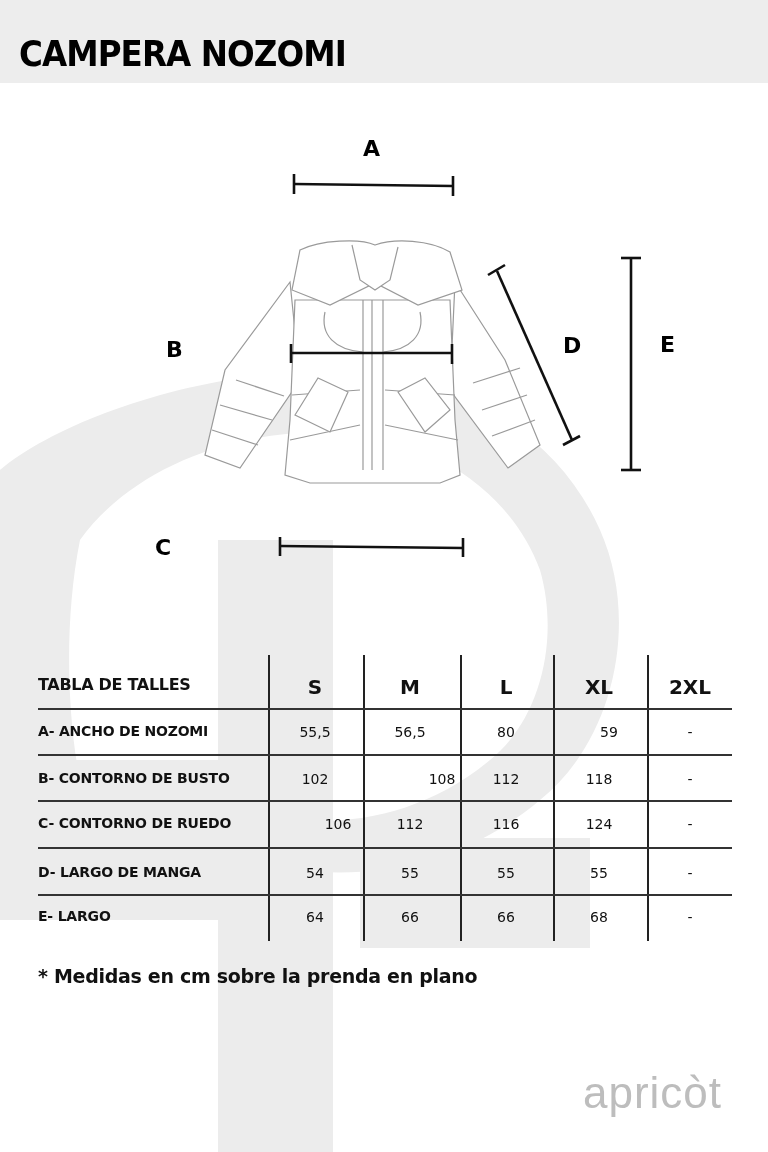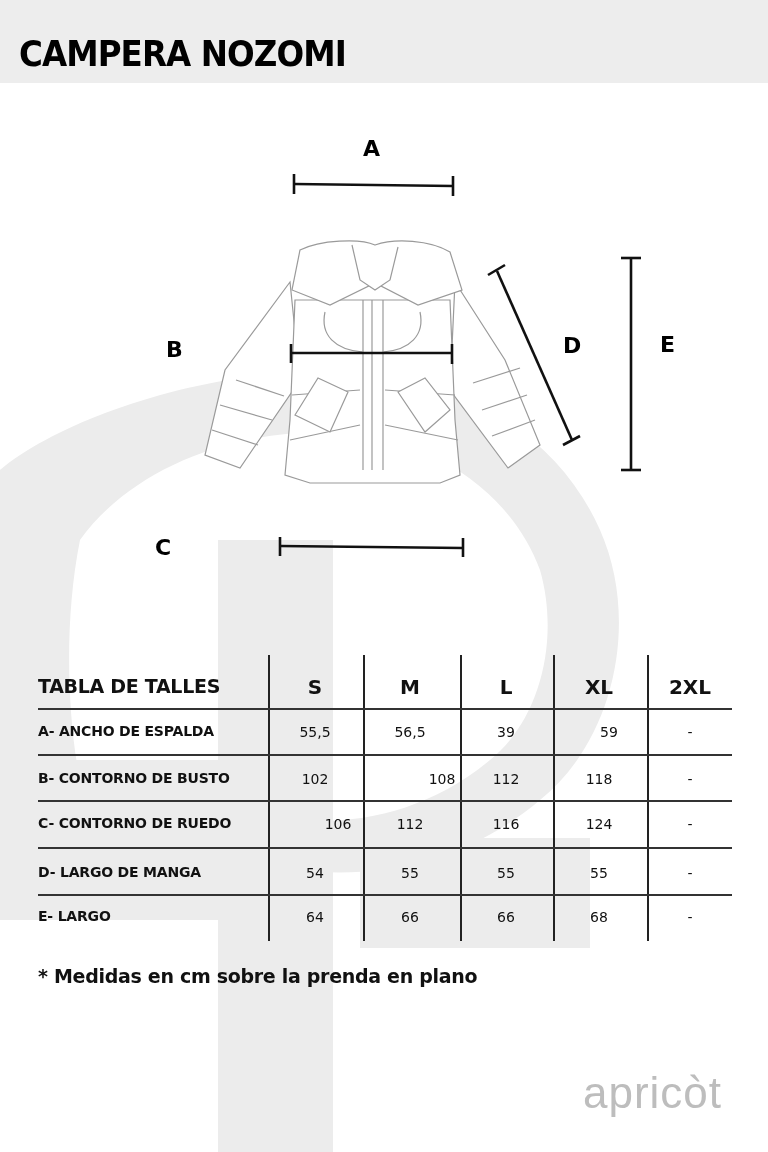--- a/index.html
+++ b/index.html
@@ -4,21 +4,21 @@
 <style>
   html, body { margin:0; padding:0; }
   body { width:768px; height:1152px; position:relative; overflow:hidden; background:#ffffff; font-family:"DejaVu Sans", sans-serif; color:#111; }
   .header { position:absolute; left:0; top:0; width:768px; height:83px; background:#ededed; }
   .title { position:absolute; left:19px; top:34px; font-size:35px; font-weight:bold; letter-spacing:-1px; color:#000; font-family:"DejaVu Sans", sans-serif; transform:scaleX(0.93); transform-origin:left; }
   .watermark { position:absolute; left:0; top:0; width:768px; height:1152px; pointer-events:none; }
   .diagram { position:absolute; left:0; top:83px; width:768px; height:520px; }
   .dlabel { position:absolute; font-size:22px; font-weight:bold; color:#000; }
   .vline { position:absolute; top:655px; width:2px; height:286px; background:#222; }
   .hline { position:absolute; left:38px; width:694px; height:2px; background:#333; }
-  .th-title { position:absolute; left:38px; top:675px; font-size:19px; font-weight:bold; letter-spacing:-0.3px; }
+  .th-title { position:absolute; left:38px; top:675px; font-size:16px; font-weight:bold; letter-spacing:-0.3px; }
   .th { position:absolute; top:675px; font-size:20px; font-weight:bold; text-align:center; width:90px; }
   .rowlabel { position:absolute; left:38px; font-size:14px; font-weight:bold; letter-spacing:-0.2px; }
   .cell { position:absolute; font-size:14px; text-align:center; width:90px; }
   .note { position:absolute; left:38px; top:965px; font-size:19px; font-weight:bold; letter-spacing:-0.3px; }
   .brand { position:absolute; left:583px; top:1068px; font-size:44px; color:#bdbdbd; letter-spacing:1px; font-family:"Liberation Sans", sans-serif; }
 </style>
 </head>
 <body>
 
 <svg class="watermark" viewBox="0 0 768 1152" xmlns="http://www.w3.org/2000/svg">
@@ -109,24 +109,24 @@
   <div class="hline" style="top:847px;"></div>
   <div class="hline" style="top:894px;"></div>
 
   <div class="th-title">TABLA DE TALLES</div>
   <div class="th" style="left:270px;">S</div>
   <div class="th" style="left:365px;">M</div>
   <div class="th" style="left:461px;">L</div>
   <div class="th" style="left:554px;">XL</div>
   <div class="th" style="left:645px;">2XL</div>
 
-  <div class="rowlabel" style="top:723px;">A- ANCHO DE ESPALDA</div>
+  <div class="rowlabel" style="top:723px;">A- ANCHO DE NOZOMI</div>
   <div class="cell" style="left:270px;top:724px;">55,5</div>
   <div class="cell" style="left:365px;top:724px;">56,5</div>
-  <div class="cell" style="left:461px;top:724px;">39</div>
+  <div class="cell" style="left:461px;top:724px;">80</div>
   <div class="cell" style="left:554px;top:724px;padding-left:10px;">59</div>
   <div class="cell" style="left:645px;top:724px;">-</div>
 
   <div class="rowlabel" style="top:770px;">B- CONTORNO DE BUSTO</div>
   <div class="cell" style="left:270px;top:771px;">102</div>
   <div class="cell" style="left:365px;top:771px;padding-left:32px;">108</div>
   <div class="cell" style="left:461px;top:771px;">112</div>
   <div class="cell" style="left:554px;top:771px;">118</div>
   <div class="cell" style="left:645px;top:771px;">-</div>
 

